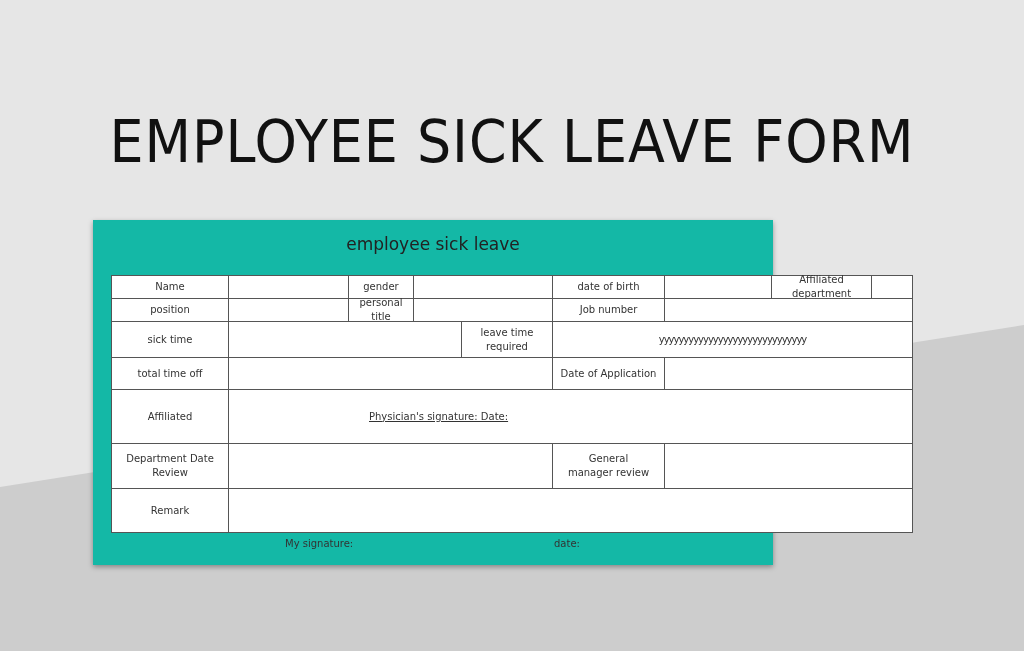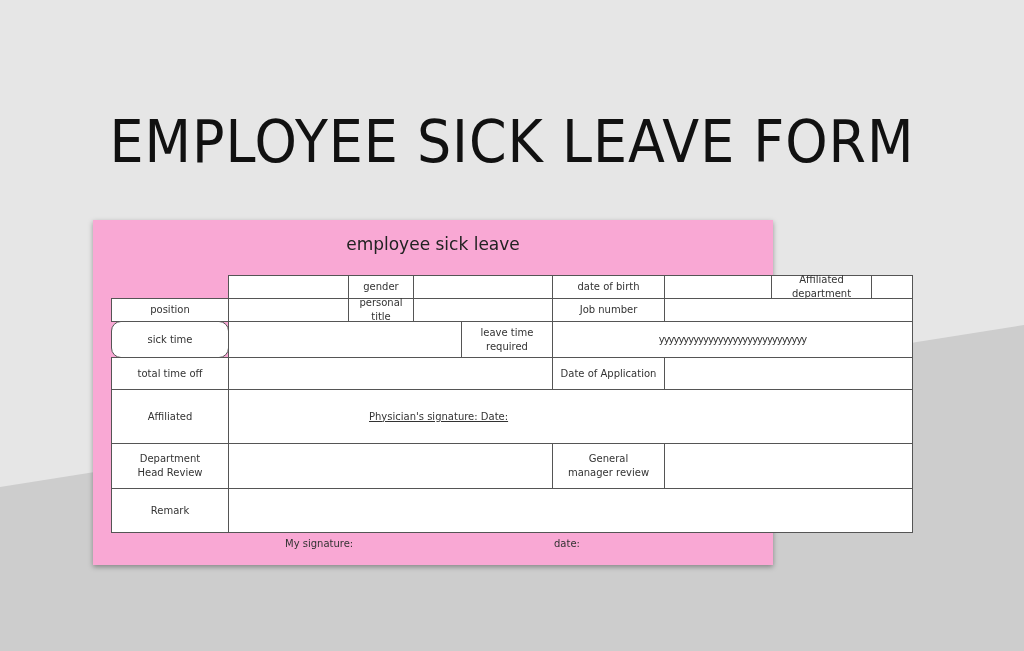--- a/index.html
+++ b/index.html
@@ -18,21 +18,21 @@
       position: absolute; left: 0; width: 1024px; top: 103px;
       text-align: center;
       font-family: "DejaVu Sans", sans-serif;
       font-size: 58px; font-weight: normal; color: #111;
       letter-spacing: 1px;
       transform: scaleX(0.93);
       line-height: 78px;
     }
     .card {
       position: absolute; left: 93px; top: 220px; width: 680px; height: 345px;
-      background: #f9a8d4;
+      background: #14b8a6;
       box-shadow: 0 2px 5px rgba(0,0,0,0.35);
     }
     .sub-title {
       position: absolute; left: 0; width: 100%; top: 14px;
       text-align: center; font-size: 17px; color: #222;
     }
     .cell {
       position: absolute;
       border: 1px solid #555;
       display: flex; align-items: center; justify-content: center;
@@ -45,51 +45,52 @@
 </head>
 <body>
 
 <div class="bg-lower"></div>
 
 <h1 class="main-title">EMPLOYEE SICK LEAVE FORM</h1>
 
 <div class="card">
   <div class="sub-title">employee sick leave</div>
 
+  <div class="cell" style="left:18px;top:55px;width:118px;height:24px;">Name</div>
   <div class="cell" style="left:135px;top:55px;width:121px;height:24px;"></div>
   <div class="cell" style="left:255px;top:55px;width:66px;height:24px;">gender</div>
   <div class="cell" style="left:320px;top:55px;width:140px;height:24px;"></div>
   <div class="cell" style="left:459px;top:55px;width:113px;height:24px;">date of birth</div>
   <div class="cell" style="left:571px;top:55px;width:108px;height:24px;"></div>
   <div class="cell" style="left:678px;top:55px;width:101px;height:24px;">Affiliated department</div>
   <div class="cell" style="left:778px;top:55px;width:42px;height:24px;"></div>
 
   <div class="cell" style="left:18px;top:78px;width:118px;height:24px;">position</div>
   <div class="cell" style="left:135px;top:78px;width:121px;height:24px;"></div>
   <div class="cell" style="left:255px;top:78px;width:66px;height:24px;">personal title</div>
   <div class="cell" style="left:320px;top:78px;width:140px;height:24px;"></div>
   <div class="cell" style="left:459px;top:78px;width:113px;height:24px;">Job number</div>
   <div class="cell" style="left:571px;top:78px;width:249px;height:24px;"></div>
 
-  <div class="cell" style="left:18px;top:101px;width:118px;height:37px;border-radius:10px;">sick time</div>
+  <div class="cell" style="left:18px;top:101px;width:118px;height:37px;">sick time</div>
   <div class="cell" style="left:135px;top:101px;width:234px;height:37px;"></div>
   <div class="cell" style="left:368px;top:101px;width:92px;height:37px;padding:8px 16px;">leave time required</div>
   <div class="cell" style="left:18px;top:137px;width:118px;height:33px;">total time off</div>
 
   <div class="cell" style="left:459px;top:101px;width:361px;height:37px;letter-spacing:-1px;">yyyyyyyyyyyyyyyyyyyyyyyyyyyyyy</div>
   <div class="cell" style="left:135px;top:137px;width:325px;height:33px;"></div>
   <div class="cell" style="left:459px;top:137px;width:113px;height:33px;">Date of Application</div>
   <div class="cell" style="left:571px;top:137px;width:249px;height:33px;"></div>
 
   <div class="cell" style="left:18px;top:169px;width:118px;height:55px;">Affiliated</div>
   <div class="cell" style="left:135px;top:169px;width:685px;height:55px;padding-left:230px;justify-content:flex-start;text-decoration:underline;">
     <span style="margin-left:-90px;">Physician's signature: Date:</span>
   </div>
 
-  <div class="cell" style="left:18px;top:223px;width:118px;height:46px;padding:0 14px;">Department Head Review</div>
+  <div class="cell" style="left:18px;top:223px;width:118px;height:46px;padding:0 14px;">Department Date Review</div>
   <div class="cell" style="left:135px;top:223px;width:325px;height:46px;"></div>
   <div class="cell" style="left:459px;top:223px;width:113px;height:46px;padding:0 12px;">General manager review</div>
   <div class="cell" style="left:571px;top:223px;width:249px;height:46px;"></div>
 
   <div class="cell" style="left:18px;top:268px;width:118px;height:45px;">Remark</div>
   <div class="cell" style="left:135px;top:268px;width:685px;height:45px;"></div>
 
   <div class="footer-text" style="left:192px;top:318px;">My signature:</div>
   <div class="footer-text" style="left:461px;top:318px;">date:</div>
 </div>

